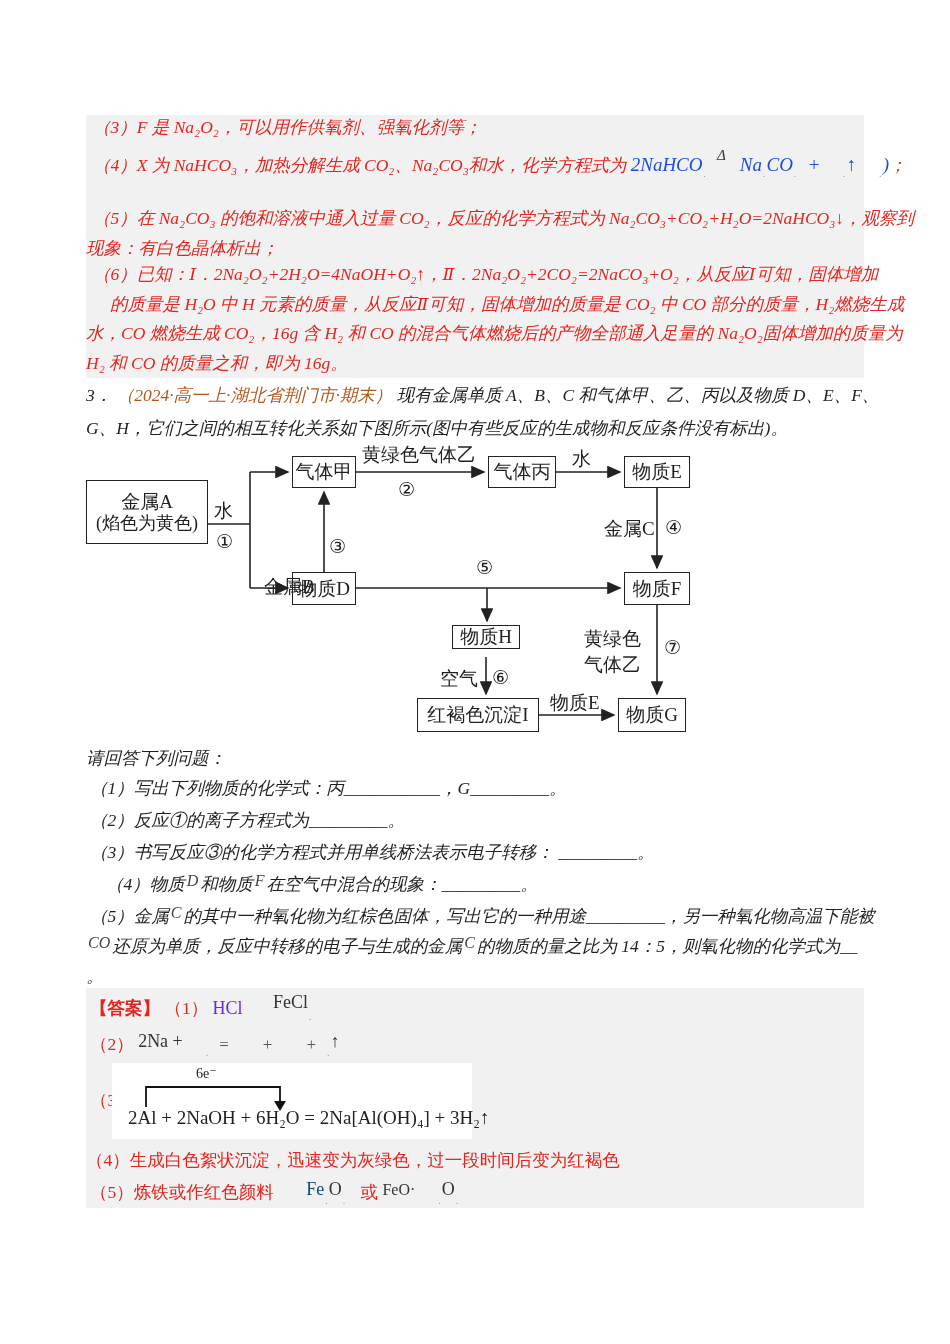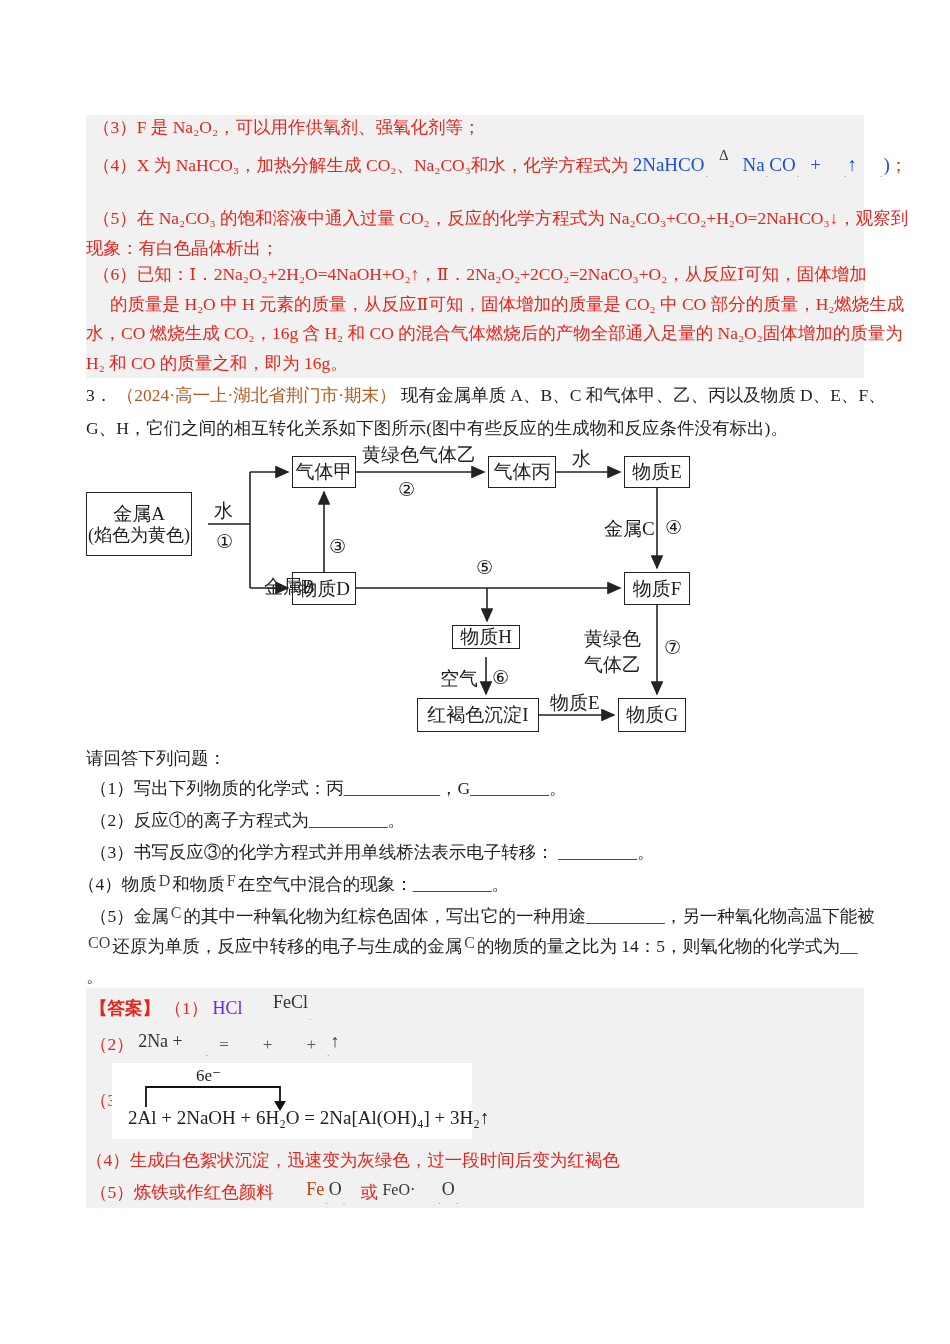--- a/index.html
+++ b/index.html
@@ -1,39 +1,39 @@
 <!DOCTYPE html>
 <html><head>
 <meta charset="utf-8">
 <style>
   html,body{margin:0;padding:0;background:#ffffff;}
   .page{position:relative;width:950px;height:1344px;background:#ffffff;overflow:hidden;
         font-family:"Liberation Serif","DejaVu Serif",serif;color:#1f1f1f;}
   .gray-block{position:absolute;background:#f1f1f1;}
-  .line{position:absolute;white-space:nowrap;font-size:17.5px;line-height:1.25;}
+  .line{position:absolute;white-space:nowrap;font-size:17.5px;line-height:1.25;font-style:italic;}
   .red{color:#e2261f;}
   .orange{color:#b2581c;}
   .bold{font-weight:bold;}
   .eqtext{color:#1d4ed8;font-size:19px;}
   .submark{font-size:10px;vertical-align:-6px;color:#999;padding:0 1px;}
   .supdelta{position:relative;top:-11px;font-size:15px;color:#3a3a3a;margin:0 14px 0 10px;}
   .gap-s{margin-left:10px;} .gap-m{margin-left:22px;} .gap-l{margin-left:34px;}
   .lat{font-family:"Liberation Serif",serif;position:relative;top:-4px;font-size:16px;color:#444;margin:0 2px;}
   
   .diagram{position:absolute;left:80px;top:440px;width:670px;height:305px;}
   .dbox{position:absolute;border:1.5px solid #222;background:#fff;display:flex;flex-direction:column;
         align-items:center;justify-content:center;font-size:19px;line-height:1.15;text-align:center;box-sizing:border-box;}
   .dlabel{position:absolute;font-size:19px;white-space:nowrap;}
   .circ{font-family:"DejaVu Sans","Liberation Sans",sans-serif;font-size:19px;}
   .dsvg{position:absolute;left:0;top:0;}
   
   .ans-row{position:absolute;white-space:nowrap;font-size:17.5px;}
   .whitebox{position:absolute;background:#ffffff;}
   .a3eq{position:absolute;left:16px;top:44px;font-size:19px;color:#222;white-space:nowrap;}
-  .a3e{position:absolute;left:84px;top:2px;font-size:17px;color:#222;}
+  .a3e{position:absolute;left:84px;top:2px;font-size:14px;color:#222;}
   .raised{position:relative;top:-6px;font-size:18px;color:#333;}
 </style>
 </head>
 <body>
 
 <div class="page">
 
   <div class="gray-block" style="left:86px;top:115px;width:778px;height:263px;"></div>
 
   <div class="line red" style="left:93px;top:117px;">（3）F 是 Na₂O₂，可以用作供氧剂、强氧化剂等；</div>
@@ -75,21 +75,21 @@
         <path d="M244,132 V52" marker-end="url(#ah)"></path>
         <path d="M577,48 V128" marker-end="url(#ah)"></path>
         <path d="M276,148 H540" marker-end="url(#ah)"></path>
         <path d="M407,148 V181" marker-end="url(#ah)"></path>
         <path d="M406,217 V254" marker-end="url(#ah)"></path>
         <path d="M459,275 H534" marker-end="url(#ah)"></path>
         <path d="M577,165 V254" marker-end="url(#ah)"></path>
       </g>
     </svg>
 
-    <div class="dbox" style="left:6px;top:52px;width:106px;height:64px;">
+    <div class="dbox" style="left:6px;top:40px;width:122px;height:64px;">
       <span>金属A</span>
       <span style="font-size:18px;">(焰色为黄色)</span>
     </div>
     <div class="dbox" style="left:212px;top:16px;width:64px;height:32px;">气体甲</div>
     <div class="dbox" style="left:408px;top:16px;width:68px;height:32px;">气体丙</div>
     <div class="dbox" style="left:544px;top:16px;width:66px;height:32px;">物质E</div>
     <div class="dbox" style="left:212px;top:132px;width:64px;height:33px;">物质D</div>
     <div class="dbox" style="left:544px;top:132px;width:66px;height:33px;">物质F</div>
     <div class="dbox" style="left:372px;top:185px;width:68px;height:24px;">物质H</div>
     <div class="dbox" style="left:337px;top:258px;width:122px;height:34px;">红褐色沉淀I</div>
@@ -110,21 +110,21 @@
     <div class="dlabel" style="left:504px;top:186px;">黄绿色</div>
     <div class="dlabel" style="left:504px;top:212px;">气体乙</div>
     <div class="dlabel circ" style="left:584px;top:196px;">⑦</div>
     <div class="dlabel" style="left:470px;top:250px;">物质E</div>
   </div>
 
   <div class="line" style="left:86px;top:748px;">请回答下列问题：</div>
   <div class="line" style="left:90px;top:778px;">（1）写出下列物质的化学式：丙___________，G_________。</div>
   <div class="line" style="left:90px;top:810px;">（2）反应①的离子方程式为_________。</div>
   <div class="line" style="left:90px;top:842px;">（3）书写反应③的化学方程式并用单线桥法表示电子转移： _________。</div>
-  <div class="line" style="left:78px;top:874px;">
+  <div class="line" style="left:106px;top:874px;">
     <span>（4）物质</span><span class="lat">D</span><span>和物质</span><span class="lat">F</span><span>在空气中混合的现象：</span><span>_________</span><span>。</span>
   </div>
   <div class="line" style="left:90px;top:906px;">
     <span>（5）金属</span><span class="lat">C</span><span>的其中一种氧化物为红棕色固体，写出它的一种用途</span><span>_________</span><span>，另一种氧化物高温下能被</span>
   </div>
   <div class="line" style="left:86px;top:936px;">
     <span class="lat">CO</span><span>还原为单质，反应中转移的电子与生成的金属</span><span class="lat">C</span><span>的物质的量之比为 14：5，则氧化物的化学式为__</span>
   </div>
   <div class="line" style="left:86px;top:966px;">。</div>
 
@@ -151,19 +151,19 @@
         </g>
       </svg>
       <div class="a3e">6e⁻</div>
       <div class="a3eq">2Al + 2NaOH + 6H₂O = 2Na[Al(OH)₄] + 3H₂↑</div>
     </div>
 
     <div class="ans-row red" style="left:0;top:160px;">（4）生成白色絮状沉淀，迅速变为灰绿色，过一段时间后变为红褐色</div>
 
     <div class="ans-row" style="left:4px;top:192px;">
       <span class="red">（5）炼铁或作红色颜料</span>
-      <span style="font-size:18px;color:#c2410c;position:relative;top:-3px;margin-left:28px;">Fe</span><span class="submark">.</span><span style="font-size:18px;color:#333;position:relative;top:-3px;">O</span><span class="submark">.</span>
+      <span style="font-size:18px;color:#0c4a6e;position:relative;top:-3px;margin-left:28px;">Fe</span><span class="submark">.</span><span style="font-size:18px;color:#333;position:relative;top:-3px;">O</span><span class="submark">.</span>
       <span class="red gap-s">或</span>
       <span style="font-size:16px;color:#333;position:relative;top:-3px;">FeO·</span><span class="submark gap-m">.</span><span style="font-size:18px;color:#333;position:relative;top:-3px;">O</span><span class="submark">.</span>
     </div>
   </div>
 
 </div>
 
 </body></html>

